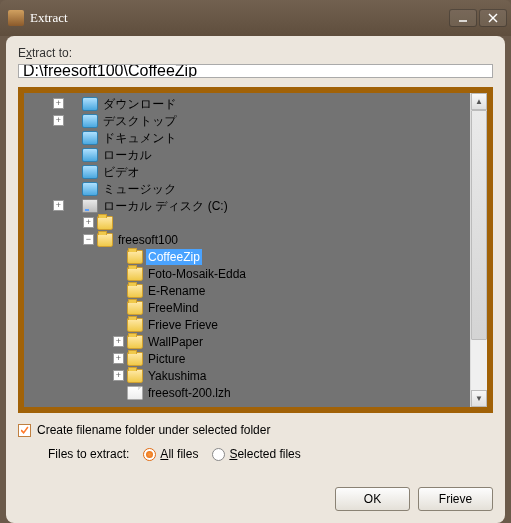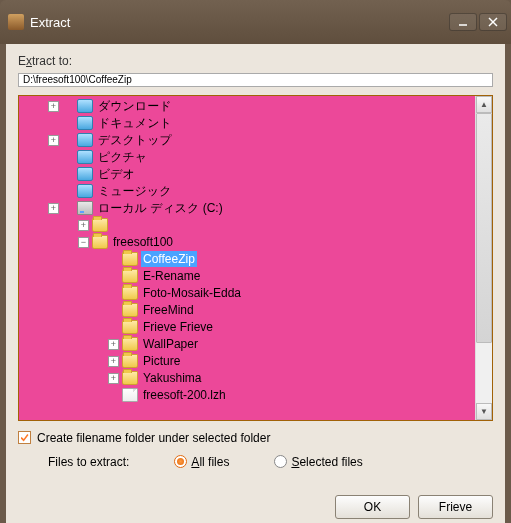--- a/index.html
+++ b/index.html
@@ -1,27 +1,27 @@
 <!DOCTYPE html>
 <html><head>
 <meta charset="utf-8">
 <style>
   * { box-sizing: border-box; margin: 0; padding: 0; }
   body { font-family: "Segoe UI", Tahoma, sans-serif; font-size: 12px; background: #6b5a4a; width: 511px; height: 523px; overflow: hidden; }
   .window { width: 511px; height: 523px; background: #6b5a4a; border-radius: 6px; overflow: hidden; }
-  .titlebar { height: 44px; background: linear-gradient(#726150, #5f4e3d); display: flex; align-items: center; padding: 0 4px 0 8px; color: #fff; }
+  .titlebar { height: 36px; background: linear-gradient(#726150, #5f4e3d); display: flex; align-items: center; padding: 0 4px 0 8px; color: #fff; font-family: Liberation Serif, serif; }
   .titlebar .icon { width: 16px; height: 16px; background: linear-gradient(#d0a060,#8b5a2b); border-radius: 2px; margin-right: 6px; }
   .titlebar .title { flex: 1; font-size: 13px; }
   .titlebar .winbtn { width: 28px; height: 18px; margin-left: 2px; background: rgba(255,255,255,0.08); border: 1px solid rgba(0,0,0,0.3); border-radius: 3px; display: flex; align-items: center; justify-content: center; color: #fff; font-size: 10px; cursor: default; }
   .winbtn svg { width: 10px; height: 10px; }
-  .content { background: #ece6dd; margin: 0 6px 6px 6px; height: 487px; border-radius: 0; padding: 10px 12px 12px 12px; position: relative; }
+  .content { background: #ece6dd; margin: 0 6px 6px 6px; height: 487px; border-radius: 8px; padding: 10px 12px 12px 12px; position: relative; }
   .label { font-size: 12px; color: #333; margin-bottom: 4px; }
   .underline { text-decoration: underline; }
-  .path-input { width: 100%; height: 14px; border: 1px solid #aaa; background: #fff; padding: 2px 4px; font-size: 10px; font-family: inherit; }
-  .tree-wrap { margin-top: 8px; width: 100%; height: 326px; border: 1px solid #a16207; background: #ec4899; overflow: hidden; position: relative; }
+  .path-input { width: 100%; height: 14px; border: 1px solid #aaa; background: #fff; padding: 2px 4px; font-size: 16px; font-family: inherit; }
+  .tree-wrap { margin-top: 8px; width: 100%; height: 326px; border: 6px solid #a16207; background: #737373; overflow: hidden; position: relative; }
   .tree { padding: 2px 0 2px 2px; font-size: 12px; color: #000; line-height: 16px; overflow-y: auto; overflow-x: hidden; height: 100%; }
   .node { display: flex; align-items: center; height: 17px; white-space: nowrap; }
   .tw { width: 15px; height: 15px; display: inline-flex; align-items: center; justify-content: center; color: #666; font-size: 10px; position: relative; }
   .tw::before { content: ""; position: absolute; width: 9px; height: 9px; border: 1px solid #999; background: #fff; }
   .tw.exp::after { content: "+"; position: relative; font-size: 9px; line-height: 9px; }
   .tw.col::after { content: "−"; position: relative; font-size: 9px; line-height: 9px; }
   .tw.none::before { display: none; }
   .ficon { width: 16px; height: 14px; display: inline-block; margin: 0 3px 0 1px; vertical-align: middle; }
   .ficon.folder { background: linear-gradient(#ffe9a8,#f0c94a); border: 1px solid #d0a030; border-radius: 1px 1px 2px 2px; position: relative; }
   .ficon.folder::before { content: ""; position: absolute; top: -3px; left: 0; width: 7px; height: 3px; background: #f0c94a; border: 1px solid #d0a030; border-bottom: none; border-radius: 1px 1px 0 0; }
@@ -36,21 +36,21 @@
   .scrollbar .sbtn { height: 17px; background: linear-gradient(#f8f8f8,#e0e0e0); border: 1px solid #bbb; display: flex; align-items: center; justify-content: center; font-size: 8px; color: #555; }
   .scrollbar .thumb { position: absolute; top: 17px; left: 0; right: 0; height: 230px; background: linear-gradient(#eaeaea,#d4d4d4); border: 1px solid #bbb; border-radius: 1px; }
   .scrollbar .sbtn.down { position: absolute; bottom: 0; left: 0; right: 0; }
   .checkbox-row { margin-top: 10px; display: flex; align-items: center; gap: 6px; }
   .chk { width: 13px; height: 13px; border: 1px solid #c08040; background: #fff; display: inline-flex; align-items: center; justify-content: center; }
   .chk.checked::after { content: ""; width: 8px; height: 8px; background: #ff7a2a; clip-path: polygon(14% 44%, 0 60%, 40% 100%, 100% 20%, 85% 6%, 40% 70%); }
   .files-row { margin-top: 10px; display: flex; align-items: center; gap: 14px; padding-left: 30px; }
   .radio { width: 13px; height: 13px; border: 1px solid #888; border-radius: 50%; background: #fff; display: inline-flex; align-items: center; justify-content: center; margin-right: 4px; vertical-align: middle; }
   .radio.on { border-color: #e06a10; }
   .radio.on::after { content: ""; width: 7px; height: 7px; background: radial-gradient(#ff9a40,#e06a10); border-radius: 50%; }
-  .rlabel { display: inline-flex; align-items: center; margin-left: 31px; }
+  .rlabel { display: inline-flex; align-items: center; }
   .btn-row { position: absolute; bottom: 12px; right: 12px; display: flex; gap: 8px; }
   .btn { width: 75px; height: 24px; background: linear-gradient(#fdfdfd,#e4e0d8); border: 1px solid #8a8274; border-radius: 3px; font-size: 12px; display: flex; align-items: center; justify-content: center; cursor: default; }
   .ind { display: inline-block; }
 </style>
 </head>
 <body>
 
 <div class="window">
   <div class="titlebar">
     <span class="icon"></span>
@@ -75,38 +75,38 @@
 
         <div class="node">
             <span class="ind" style="width:25px"></span>
             <span class="tw exp"></span>
             <span class="ind" style="width:15px"></span>
             <span class="ficon special"></span>
             <span class="txt">ダウンロード</span>
           </div>
         <div class="node">
             <span class="ind" style="width:25px"></span>
+            <span class="tw exp"></span>
+            <span class="ind" style="width:15px"></span>
+            <span class="ficon special"></span>
+            <span class="txt">デスクトップ</span>
+          </div>
+        <div class="node">
+            <span class="ind" style="width:25px"></span>
             <span class="tw none"></span>
             <span class="ind" style="width:15px"></span>
             <span class="ficon special"></span>
             <span class="txt">ドキュメント</span>
           </div>
         <div class="node">
             <span class="ind" style="width:25px"></span>
-            <span class="tw exp"></span>
-            <span class="ind" style="width:15px"></span>
-            <span class="ficon special"></span>
-            <span class="txt">デスクトップ</span>
-          </div>
-        <div class="node">
-            <span class="ind" style="width:25px"></span>
-            <span class="tw none"></span>
-            <span class="ind" style="width:15px"></span>
-            <span class="ficon special"></span>
-            <span class="txt">ピクチャ</span>
+            <span class="tw none"></span>
+            <span class="ind" style="width:15px"></span>
+            <span class="ficon special"></span>
+            <span class="txt">ローカル</span>
           </div>
         <div class="node">
             <span class="ind" style="width:25px"></span>
             <span class="tw none"></span>
             <span class="ind" style="width:15px"></span>
             <span class="ficon special"></span>
             <span class="txt">ビデオ</span>
           </div>
         <div class="node">
             <span class="ind" style="width:25px"></span>
@@ -136,27 +136,27 @@
         <div class="node selected">
             <span class="ind" style="width:85px"></span>
             <span class="tw none"></span>
             <span class="ficon folder"></span>
             <span class="txt">CoffeeZip</span>
           </div>
         <div class="node">
             <span class="ind" style="width:85px"></span>
             <span class="tw none"></span>
             <span class="ficon folder"></span>
+            <span class="txt">Foto-Mosaik-Edda</span>
+          </div>
+        <div class="node">
+            <span class="ind" style="width:85px"></span>
+            <span class="tw none"></span>
+            <span class="ficon folder"></span>
             <span class="txt">E-Rename</span>
-          </div>
-        <div class="node">
-            <span class="ind" style="width:85px"></span>
-            <span class="tw none"></span>
-            <span class="ficon folder"></span>
-            <span class="txt">Foto-Mosaik-Edda</span>
           </div>
         <div class="node">
             <span class="ind" style="width:85px"></span>
             <span class="tw none"></span>
             <span class="ficon folder"></span>
             <span class="txt">FreeMind</span>
           </div>
         <div class="node">
             <span class="ind" style="width:85px"></span>
             <span class="tw none"></span>

